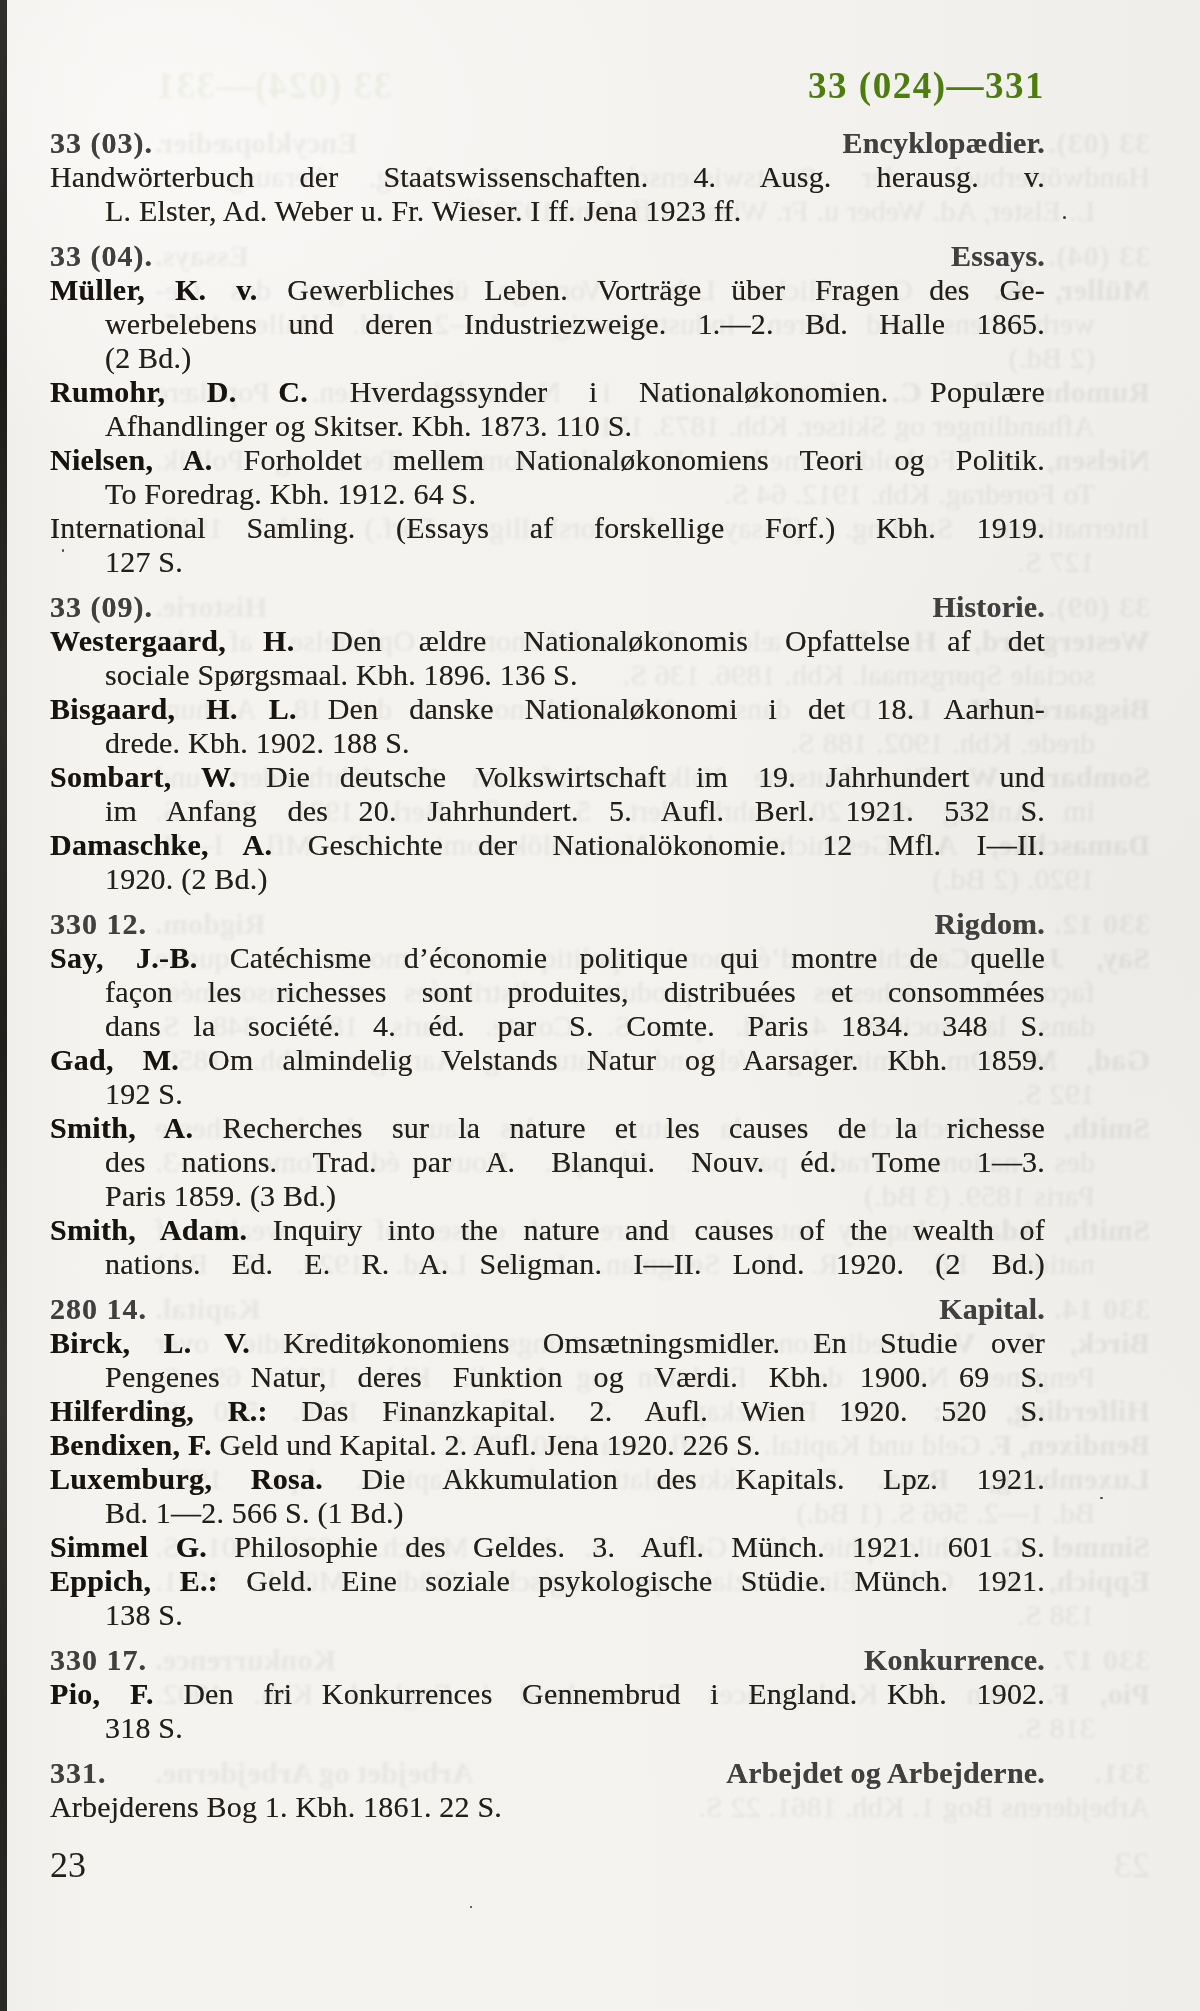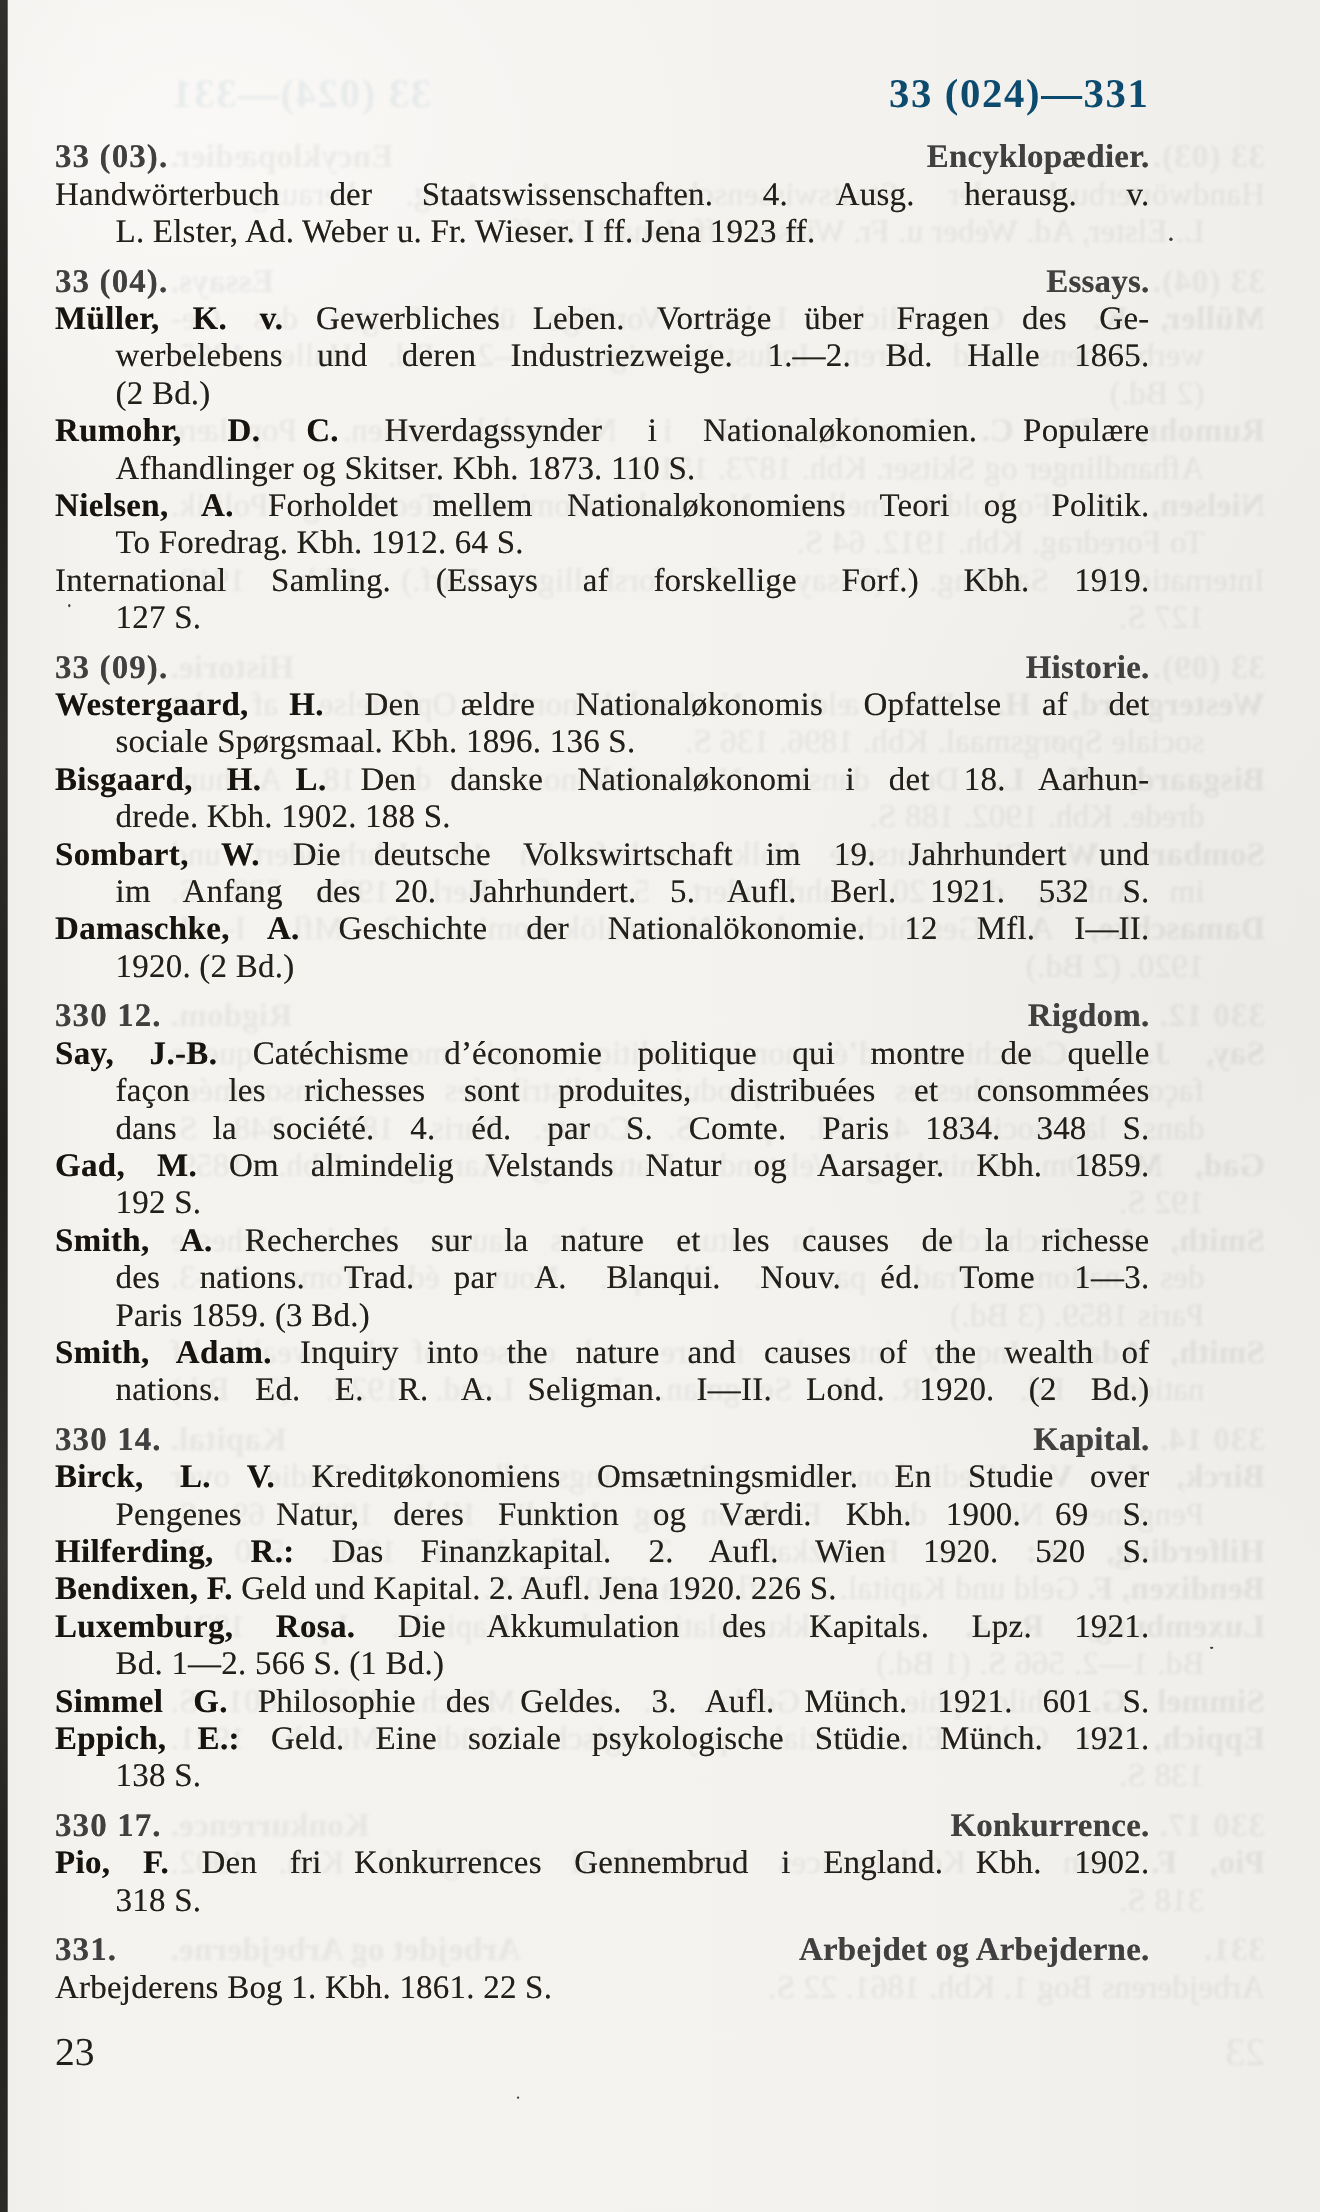--- a/index.html
+++ b/index.html
@@ -50,21 +50,21 @@
 
   .running-head {
     position: absolute;
     top: 64px;
     left: 50px;
     width: 995px;
     text-align: right;
     font-weight: bold;
     font-size: 37px;
     letter-spacing: 1.5px;
-    color: #0c4a6e;
+    color: #4d7c0f;
   }
 
   .content-col {
     position: absolute;
     top: 126px;
     left: 50px;
     width: 995px;
     font-size: 30px;
     line-height: 34px;
     letter-spacing: 0.2px;
@@ -234,21 +234,21 @@
         <div class="row line indent justify">façon les richesses sont produites, distribuées et consommées</div>
         <div class="row line indent justify">dans la société. 4. éd. par S. Comte. Paris 1834. 348 S.</div>
         <div class="row line justify"><b>Gad, M.</b> Om almindelig Velstands Natur og Aarsager. Kbh. 1859.</div>
         <div class="row line indent">192 S.</div>
         <div class="row line justify"><b>Smith, A.</b> Recherches sur la nature et les causes de la richesse</div>
         <div class="row line indent justify">des nations. Trad. par A. Blanqui. Nouv. éd. Tome 1—3.</div>
         <div class="row line indent">Paris 1859. (3 Bd.)</div>
         <div class="row line justify"><b>Smith, Adam.</b> Inquiry into the nature and causes of the wealth of</div>
         <div class="row line indent justify">nations. Ed. E. R. A. Seligman. I—II. Lond. 1920. (2 Bd.)</div>
         <div class="row section">
-          <span class="code">330 14.</span>
+          <span class="code">280 14.</span>
           <span class="label">Kapital.</span>
         </div>
         <div class="row line justify"><b>Birck, L. V.</b> Kreditøkonomiens Omsætningsmidler. En Studie over</div>
         <div class="row line indent justify">Pengenes Natur, deres Funktion og Værdi. Kbh. 1900. 69 S.</div>
         <div class="row line justify"><b>Hilferding, R.:</b> Das Finanzkapital. 2. Aufl. Wien 1920. 520 S.</div>
         <div class="row line"><b>Bendixen, F.</b> Geld und Kapital. 2. Aufl. Jena 1920. 226 S.</div>
         <div class="row line justify"><b>Luxemburg, Rosa.</b> Die Akkumulation des Kapitals. Lpz. 1921.</div>
         <div class="row line indent">Bd. 1—2. 566 S. (1 Bd.)</div>
         <div class="row line justify"><b>Simmel G.</b> Philosophie des Geldes. 3. Aufl. Münch. 1921. 601 S.</div>
         <div class="row line justify"><b>Eppich, E.:</b> Geld. Eine soziale psykologische Stüdie. Münch. 1921.</div>

